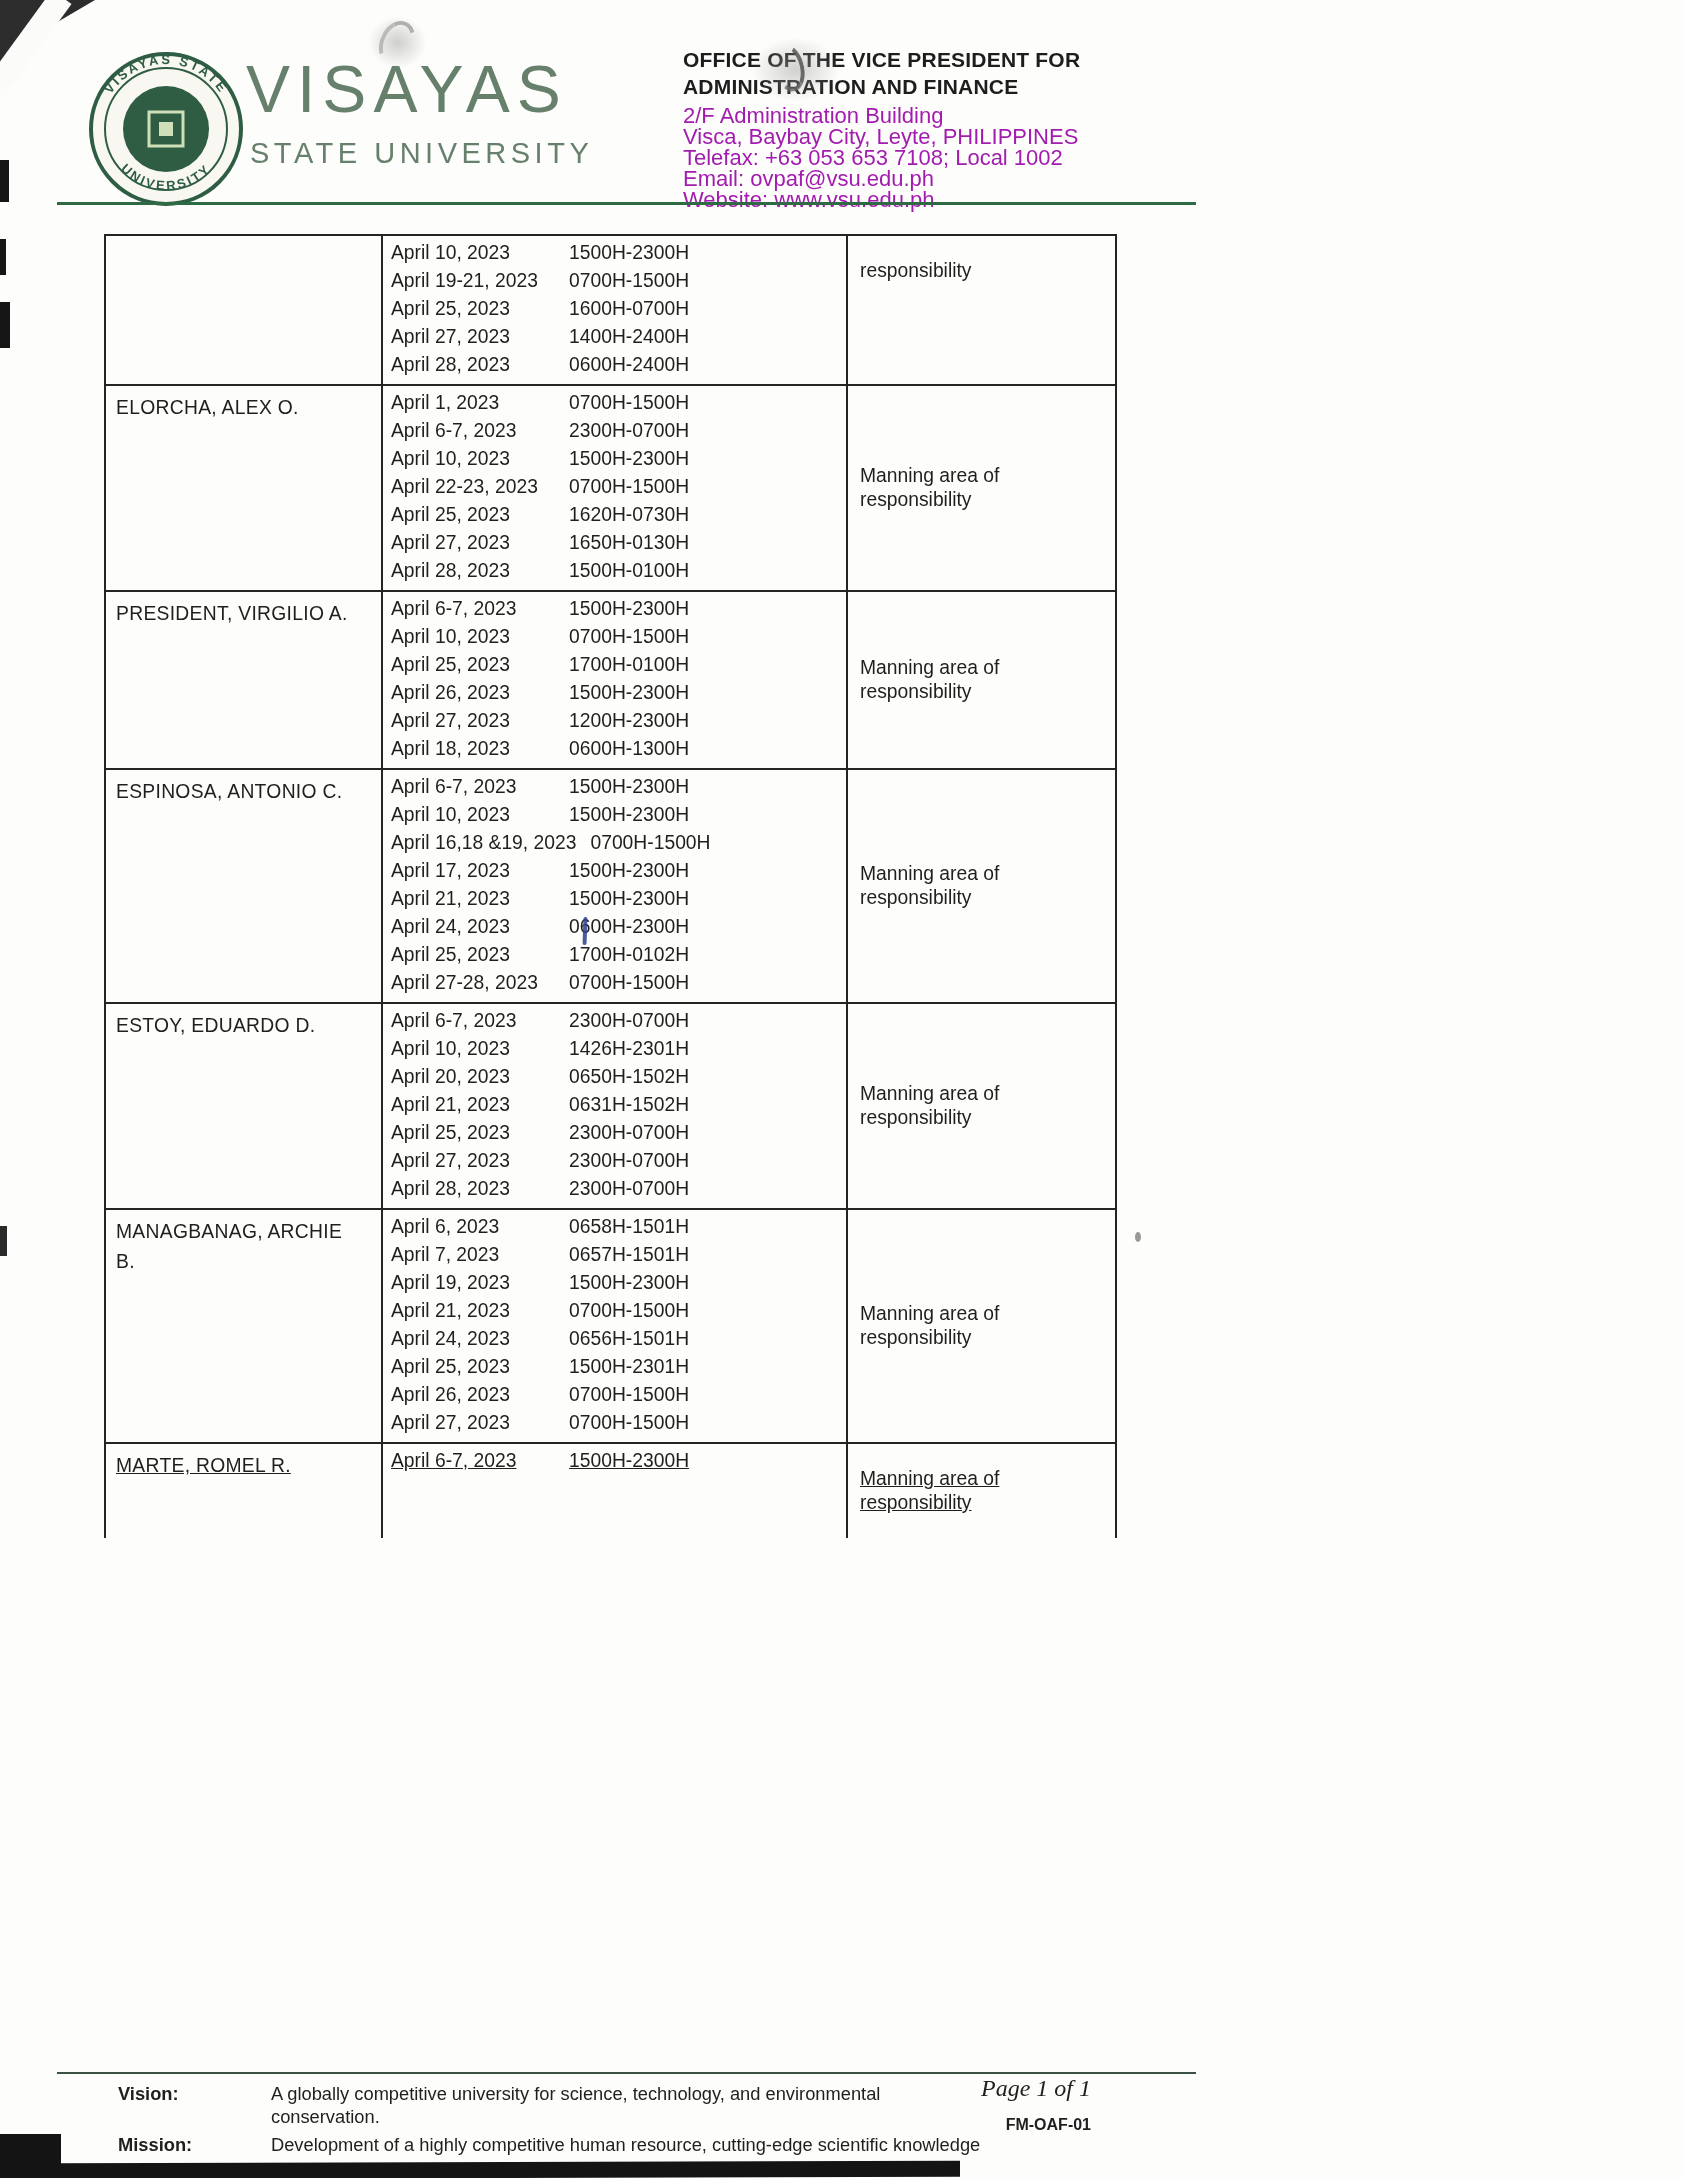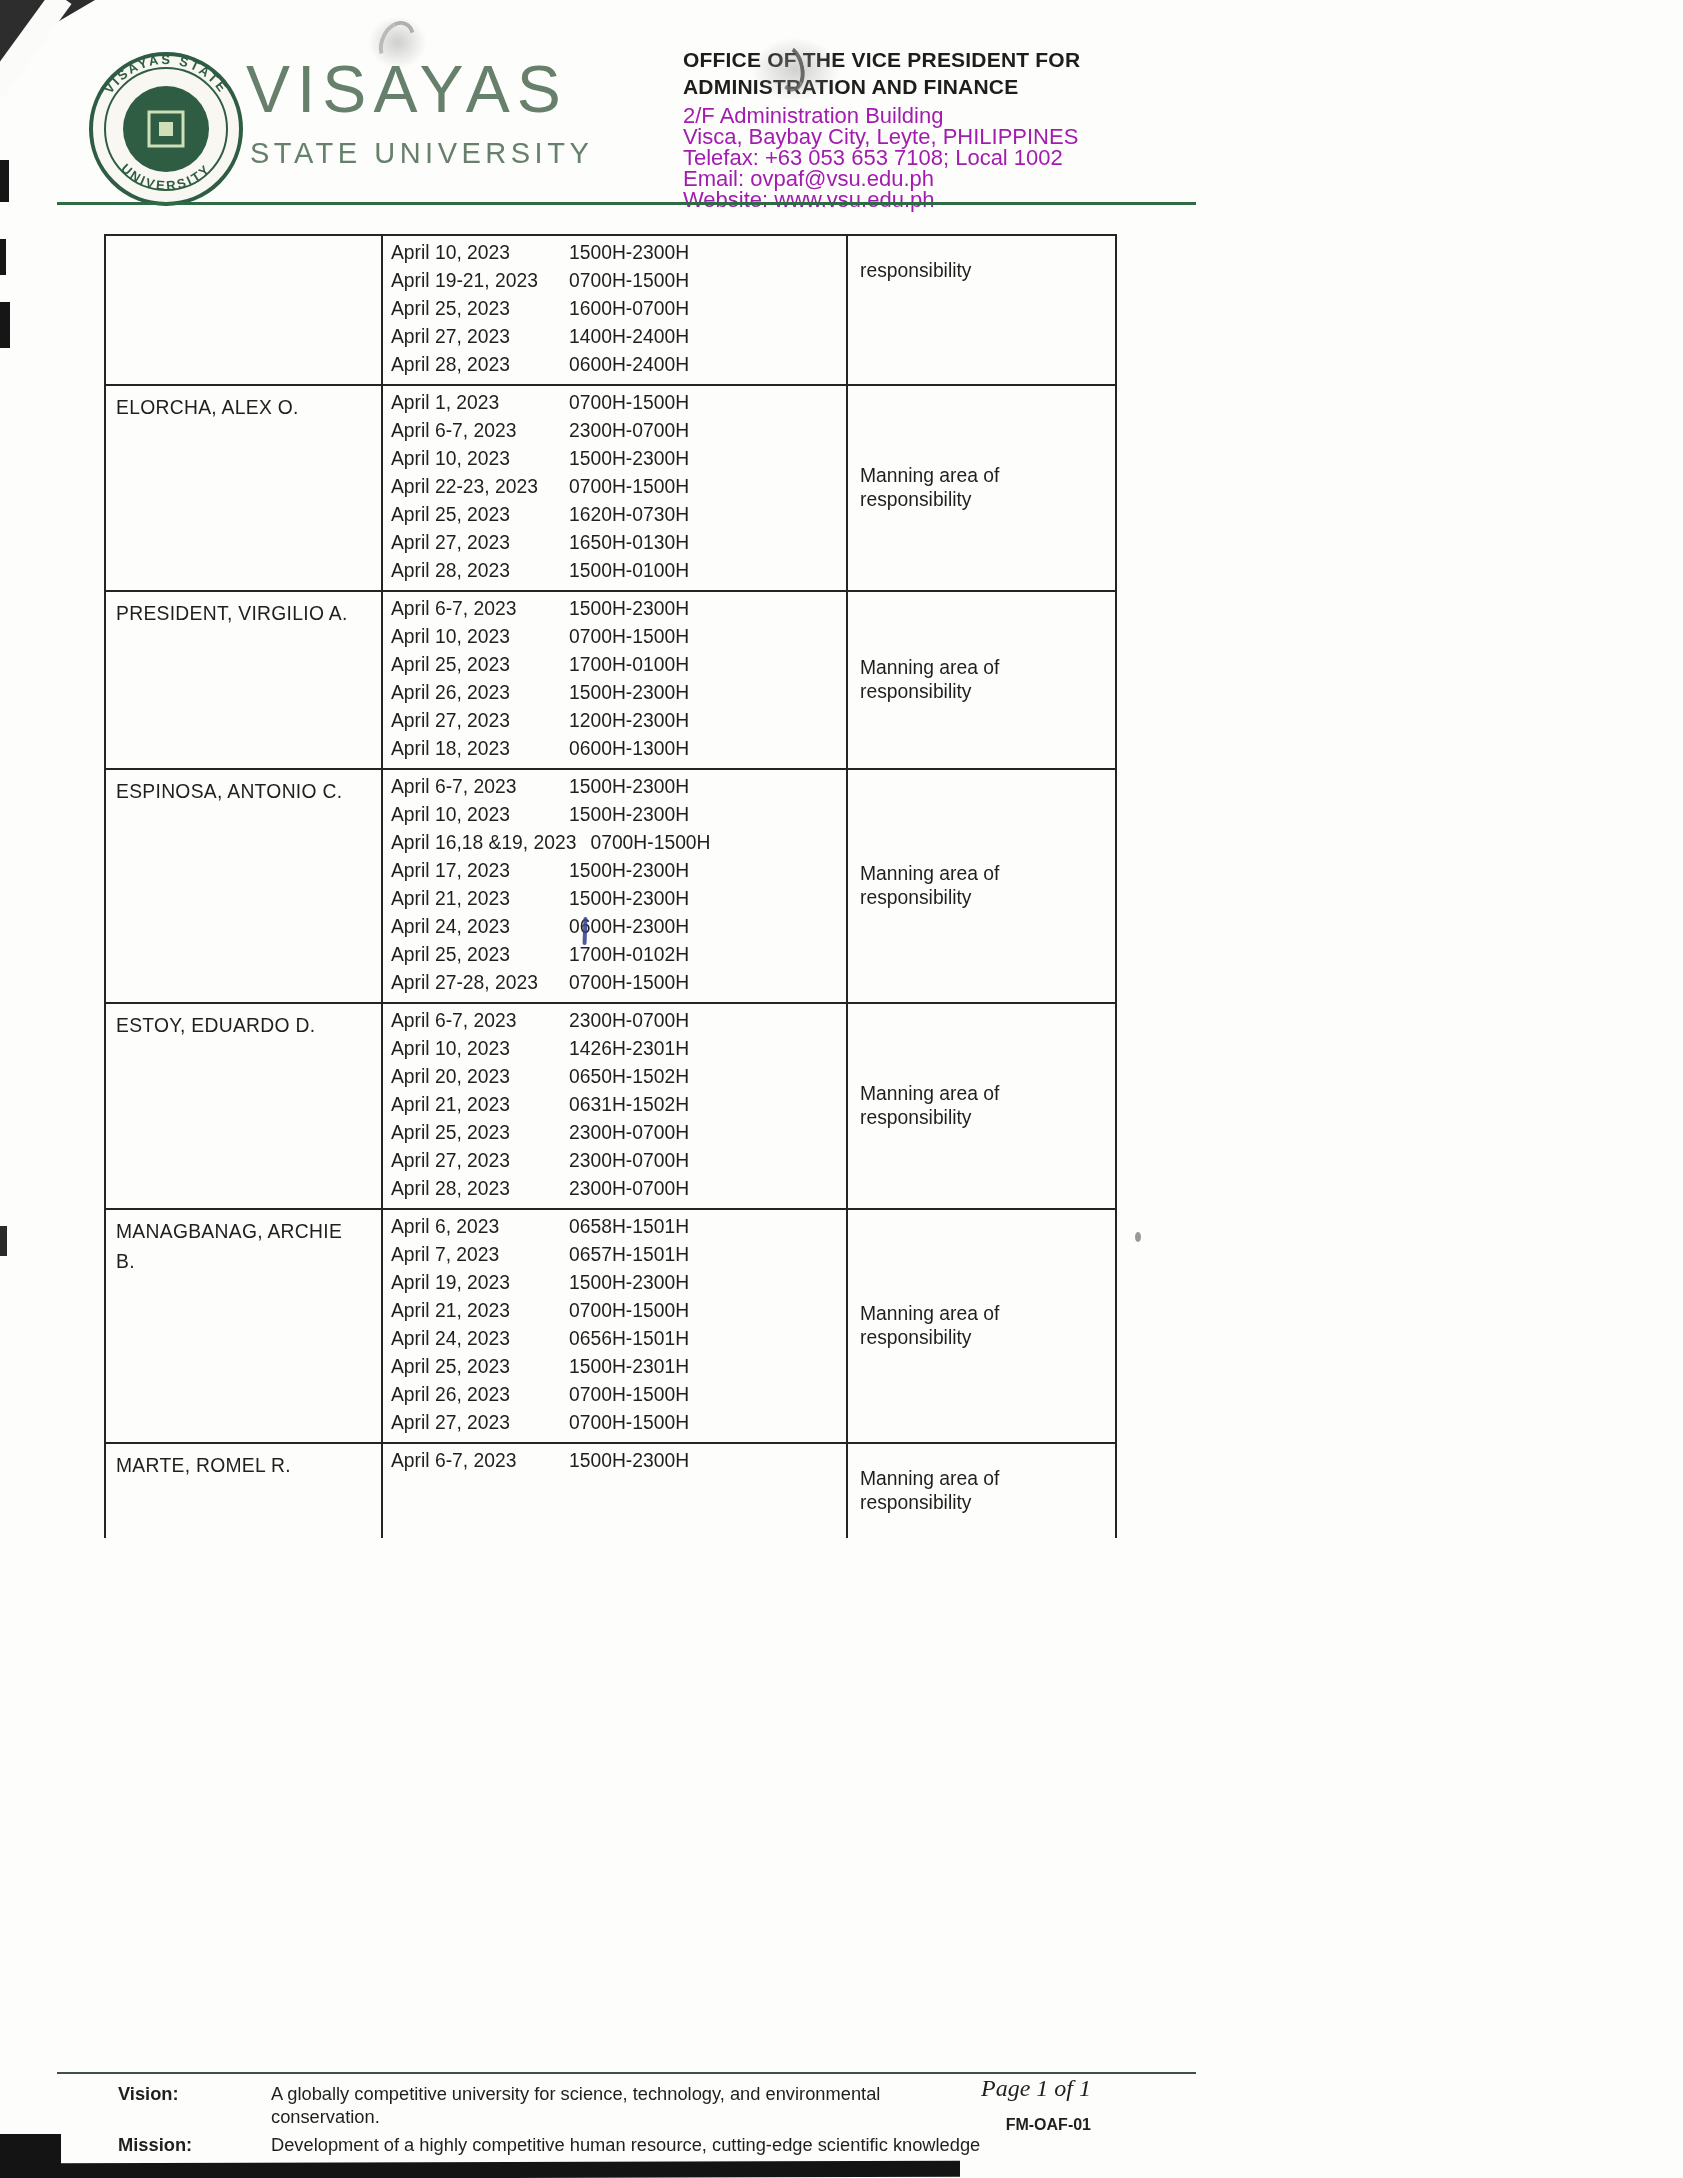--- a/index.html
+++ b/index.html
@@ -31,21 +31,21 @@
     background:var(--brand-green,#2e6b45);
   }
 
   
   .sched-table {
     position:absolute; left:104px; top:234px; width:1012px;
     border-collapse:collapse; table-layout:fixed;
   }
   .sched-table td { border:2px solid var(--border-black,#242424); vertical-align:top; }
   .sched-table tr:last-child td { border-bottom:none; }
-  .sched-table tr:last-child { height:94px; }
+  .sched-table tr:last-child { height:94px;text-decoration:underline; }
   .name-cell { padding:7px 20px 7px 10px; font-size:19.3px; letter-spacing:0.3px; line-height:30px; }
   .sched-cell { padding:3px 4px 5px 8px; }
   .sched-line { display:flex; line-height:28px; font-size:19.3px; }
   .sched-date { flex:0 0 auto; min-width:178px; padding-right:14px; white-space:nowrap; }
   .sched-time { white-space:nowrap; }
   .remark-cell { padding:23px 12px; font-size:19.3px; }
   .remark-cell.valign-middle { vertical-align:middle; }
   .remark-cell.valign-top { vertical-align:top; }
   .remark-text { max-width:180px; line-height:24px; }
 

